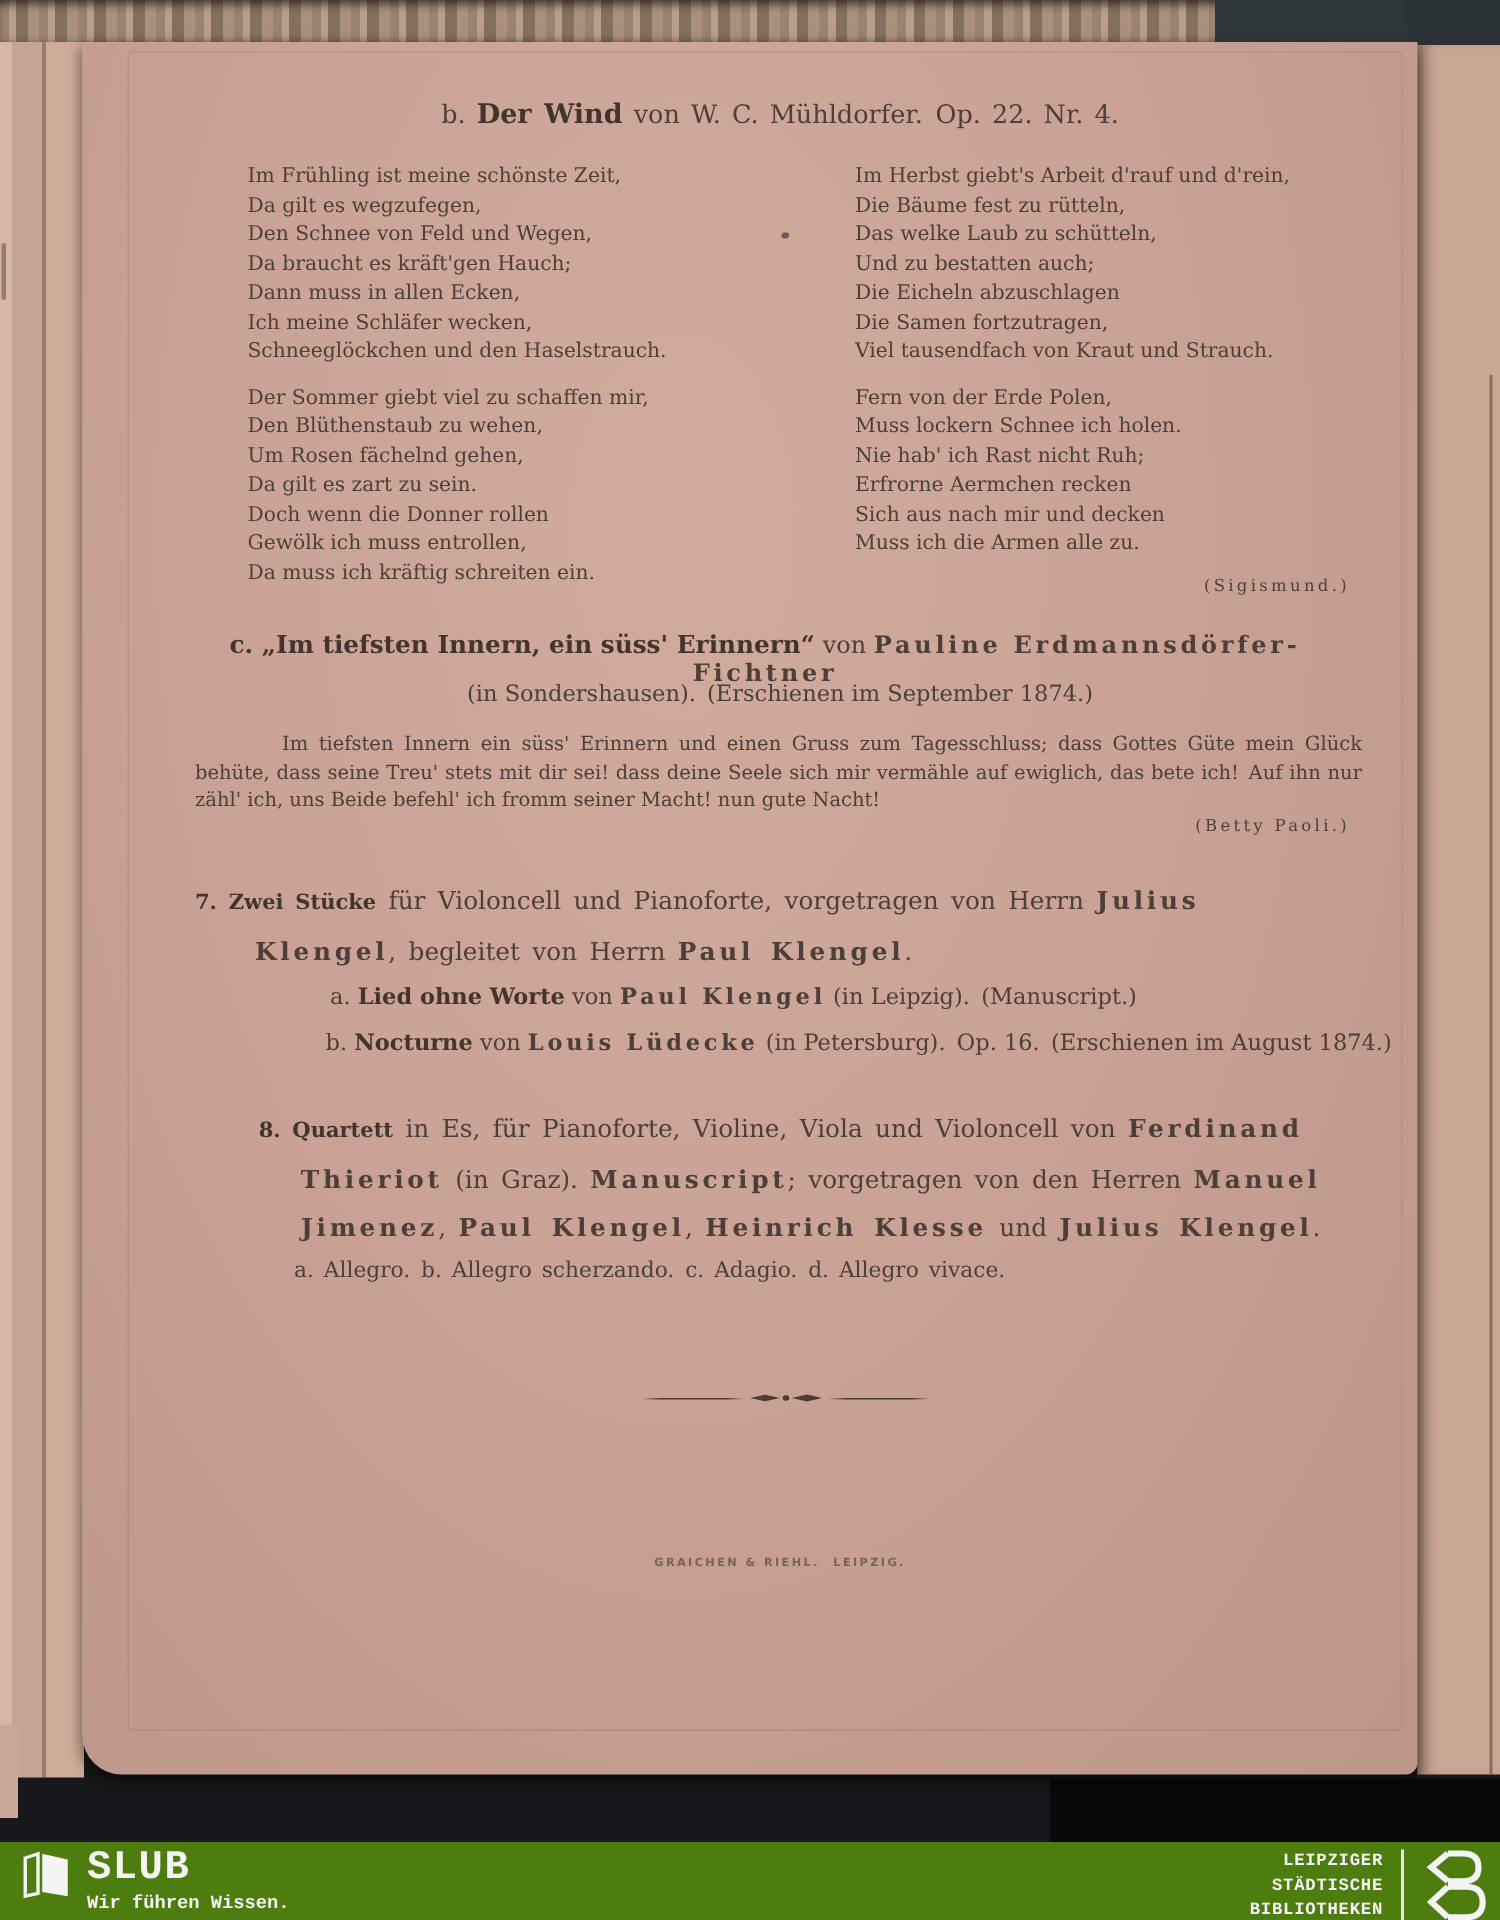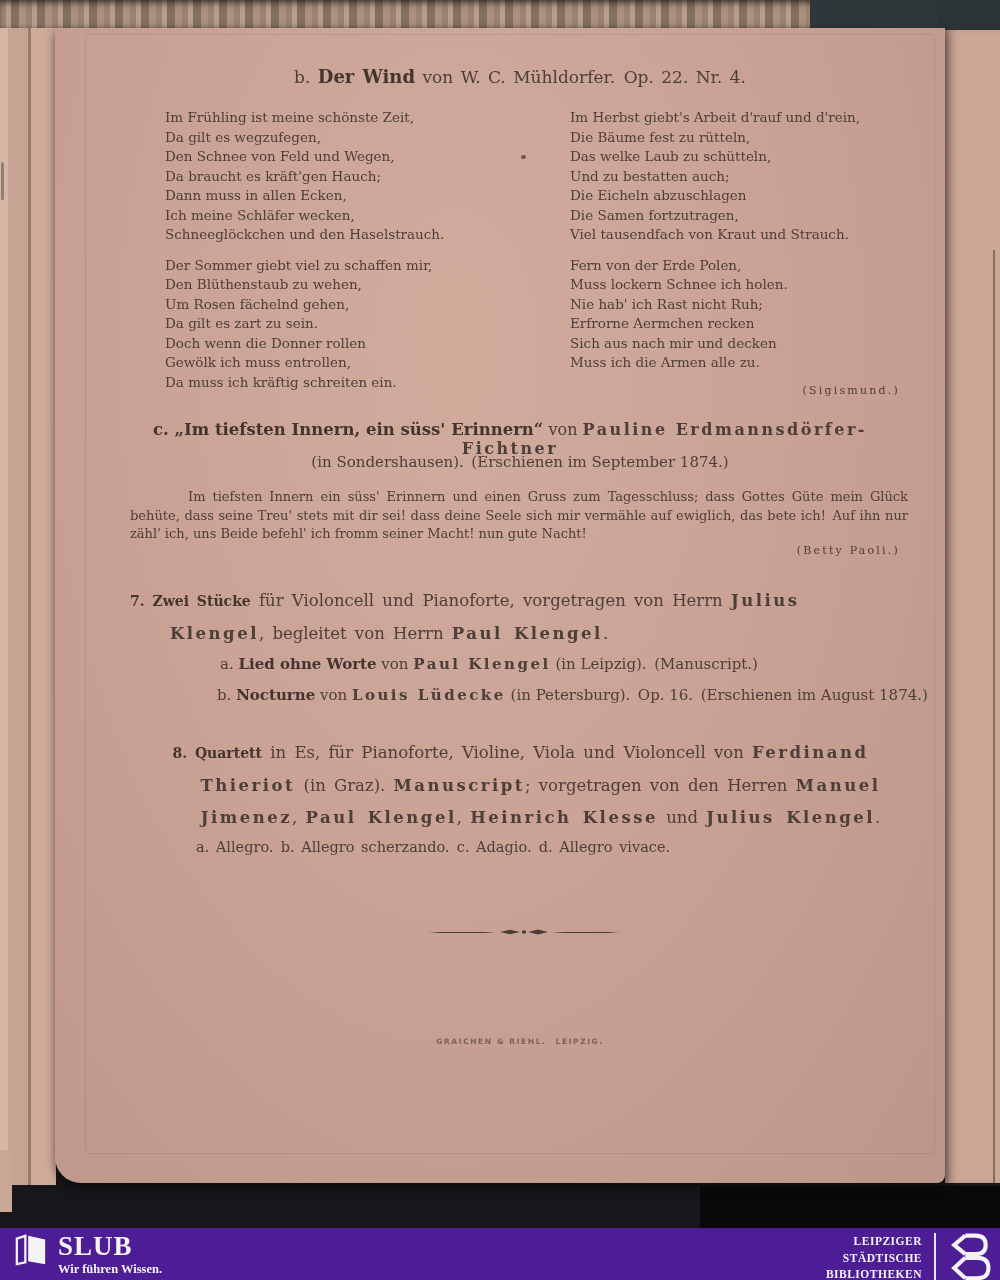--- a/index.html
+++ b/index.html
@@ -69,22 +69,22 @@
 
   .divider{left:428px;top:926px;width:192px;height:12px;display:flex;align-items:center;}
   .divider .rule{flex:1;height:1px;background:linear-gradient(90deg,rgba(74,59,51,0),#4a3b33 18%,#4a3b33 82%,rgba(74,59,51,0));}
   .divider svg{margin:0 2px;}
 
   .printer{left:130px;top:1037px;width:780px;text-align:center;
     font-family:"DejaVu Sans",sans-serif;font-size:7.5px;letter-spacing:1.6px;
     color:rgba(75,58,50,.62);font-weight:bold;}
 
   
-  .footer{position:absolute;left:0;bottom:0;width:1000px;height:52px;background:#4c1d95;
-    font-family:Liberation Serif, serif;}
+  .footer{position:absolute;left:0;bottom:0;width:1000px;height:52px;background:#4d7c0f;
+    font-family:Liberation Mono, monospace;}
   .slub-block{position:absolute;left:14px;top:4px;display:flex;}
   .slub-texts{margin-left:10px;}
   .slub-name{font-size:27px;font-weight:bold;color:#f4f4f4;line-height:28px;letter-spacing:1px;}
   .slub-tagline{font-size:12.5px;font-weight:bold;color:#f4f4f4;margin-top:2px;}
   .lib-block{position:absolute;right:8px;top:3px;display:flex;align-items:stretch;}
   .lib-lines{text-align:right;font-size:11.5px;font-weight:bold;color:#f4f4f4;
     line-height:16.5px;letter-spacing:.5px;padding-top:2px;}
   .lib-divider{width:2px;background:#e6e6e6;margin:2px 10px 0 12px;}
 </style>
 </head>

